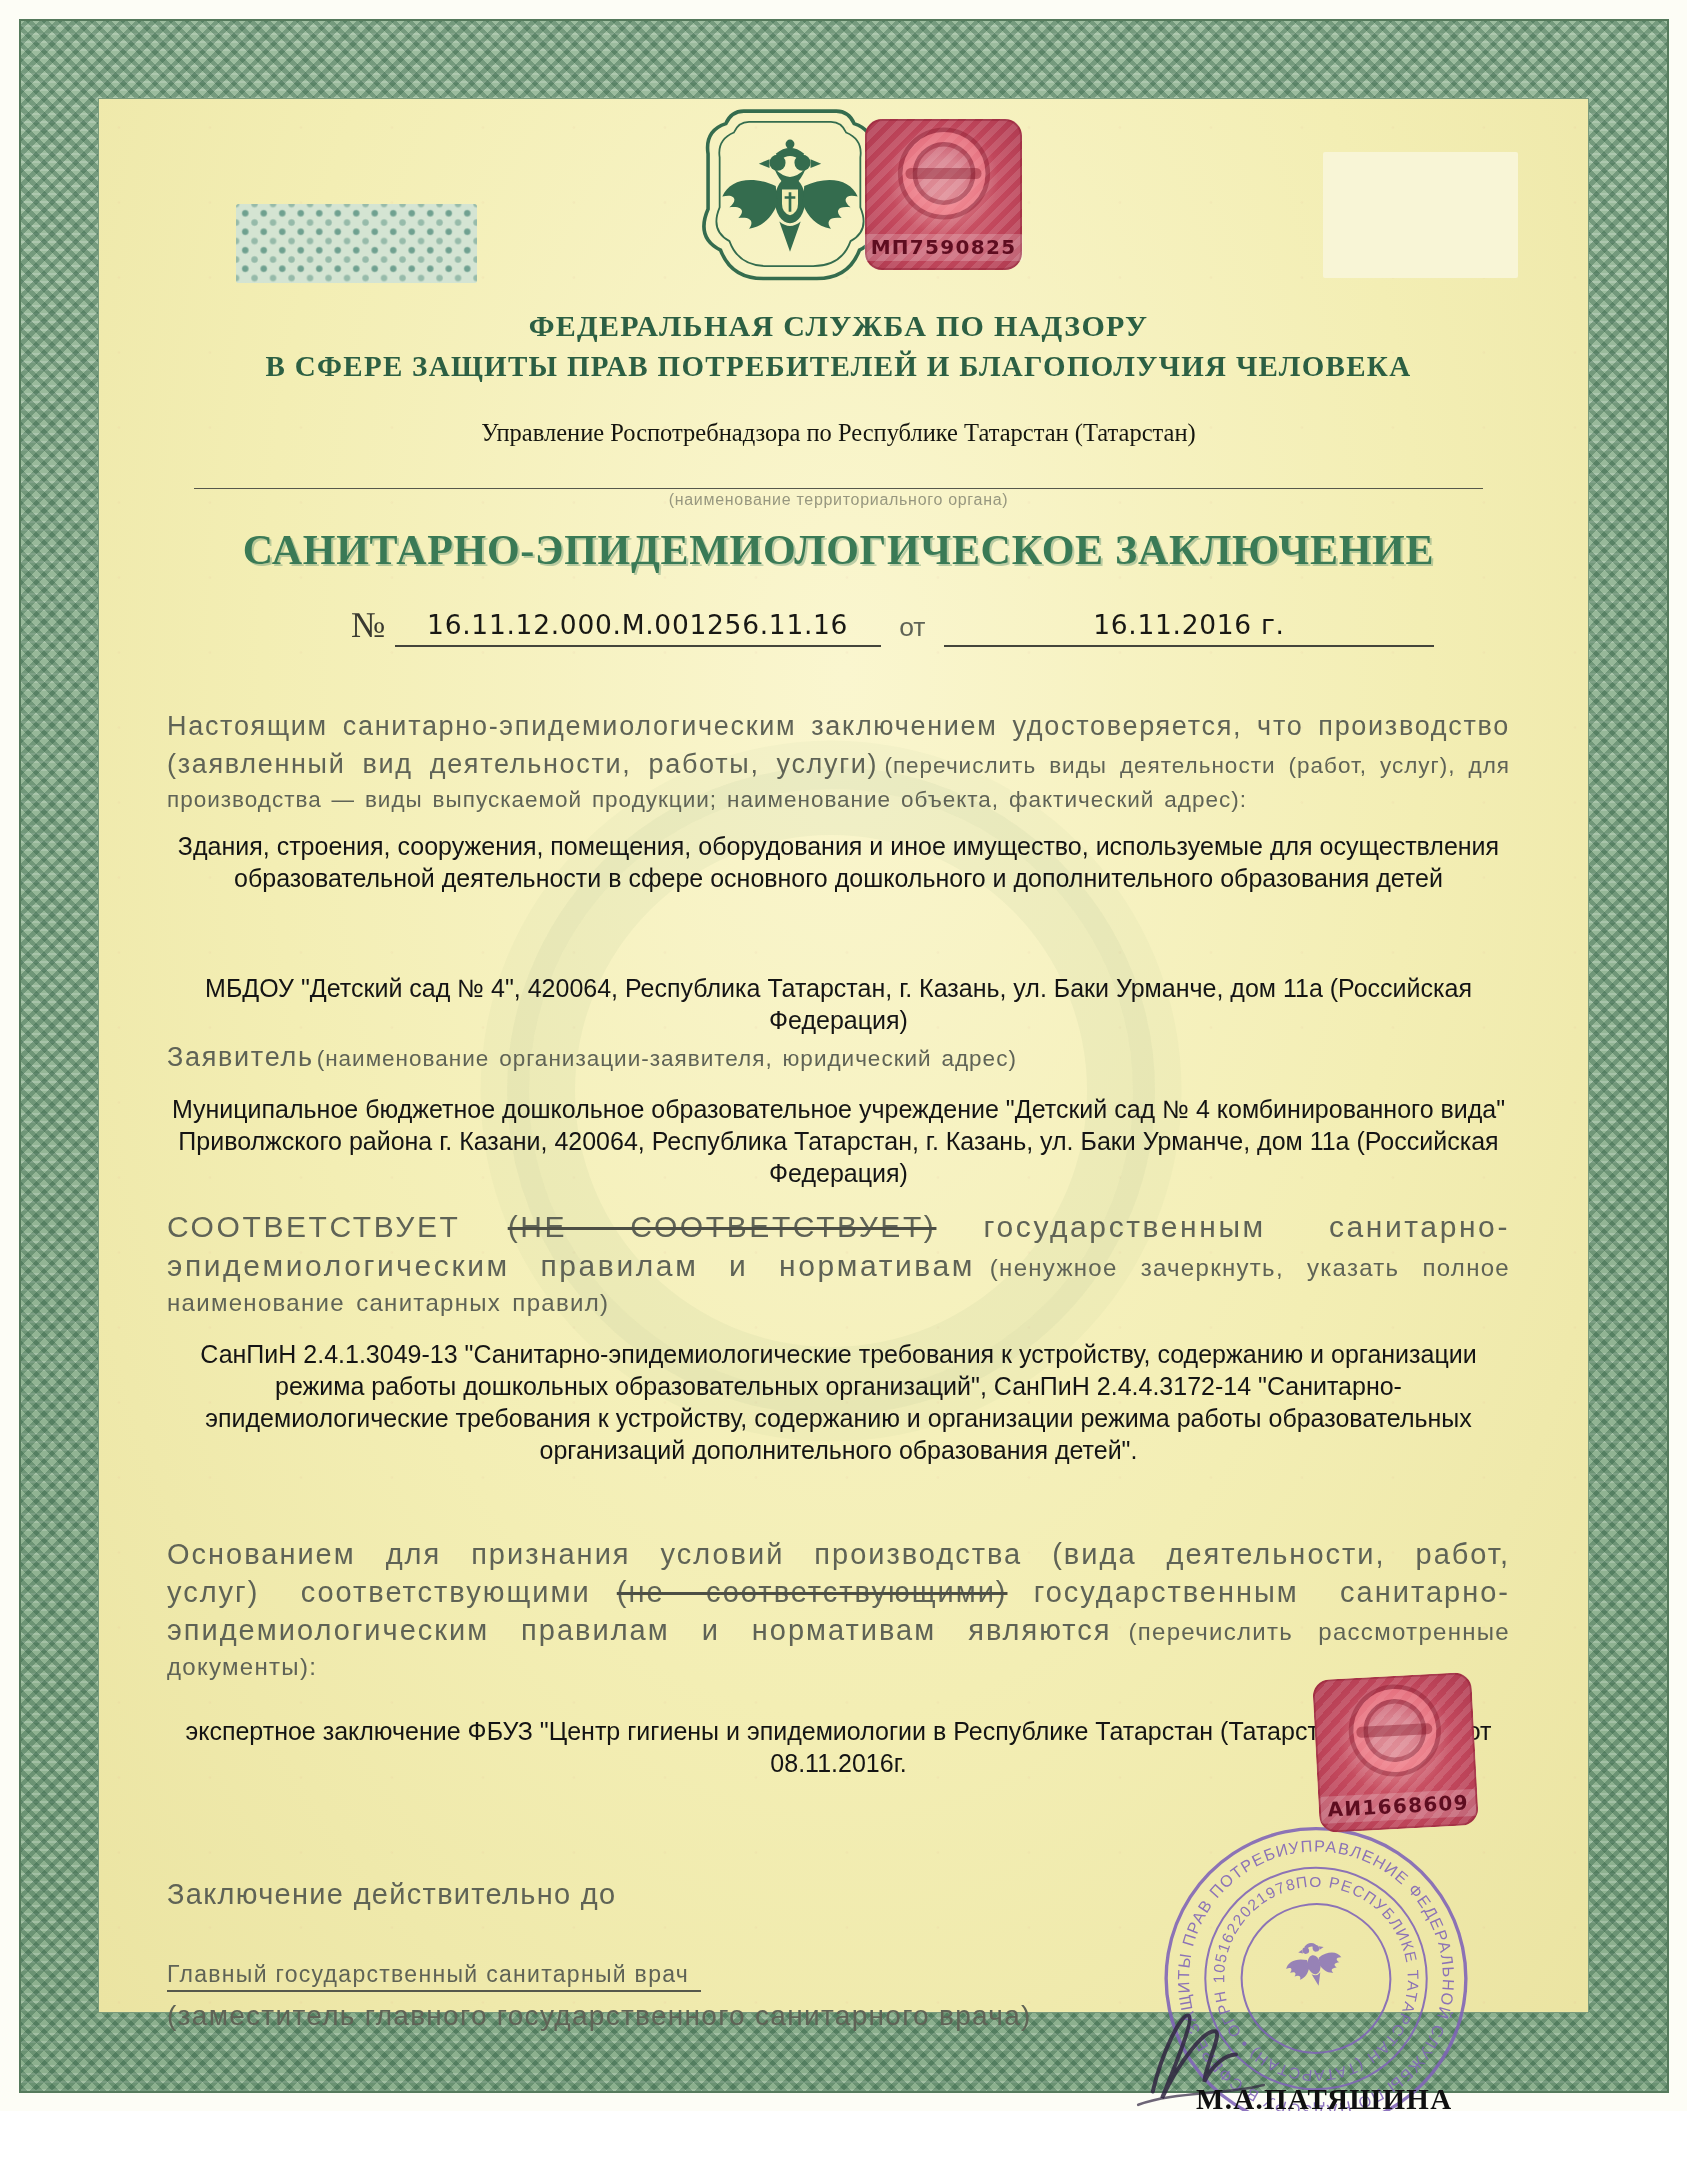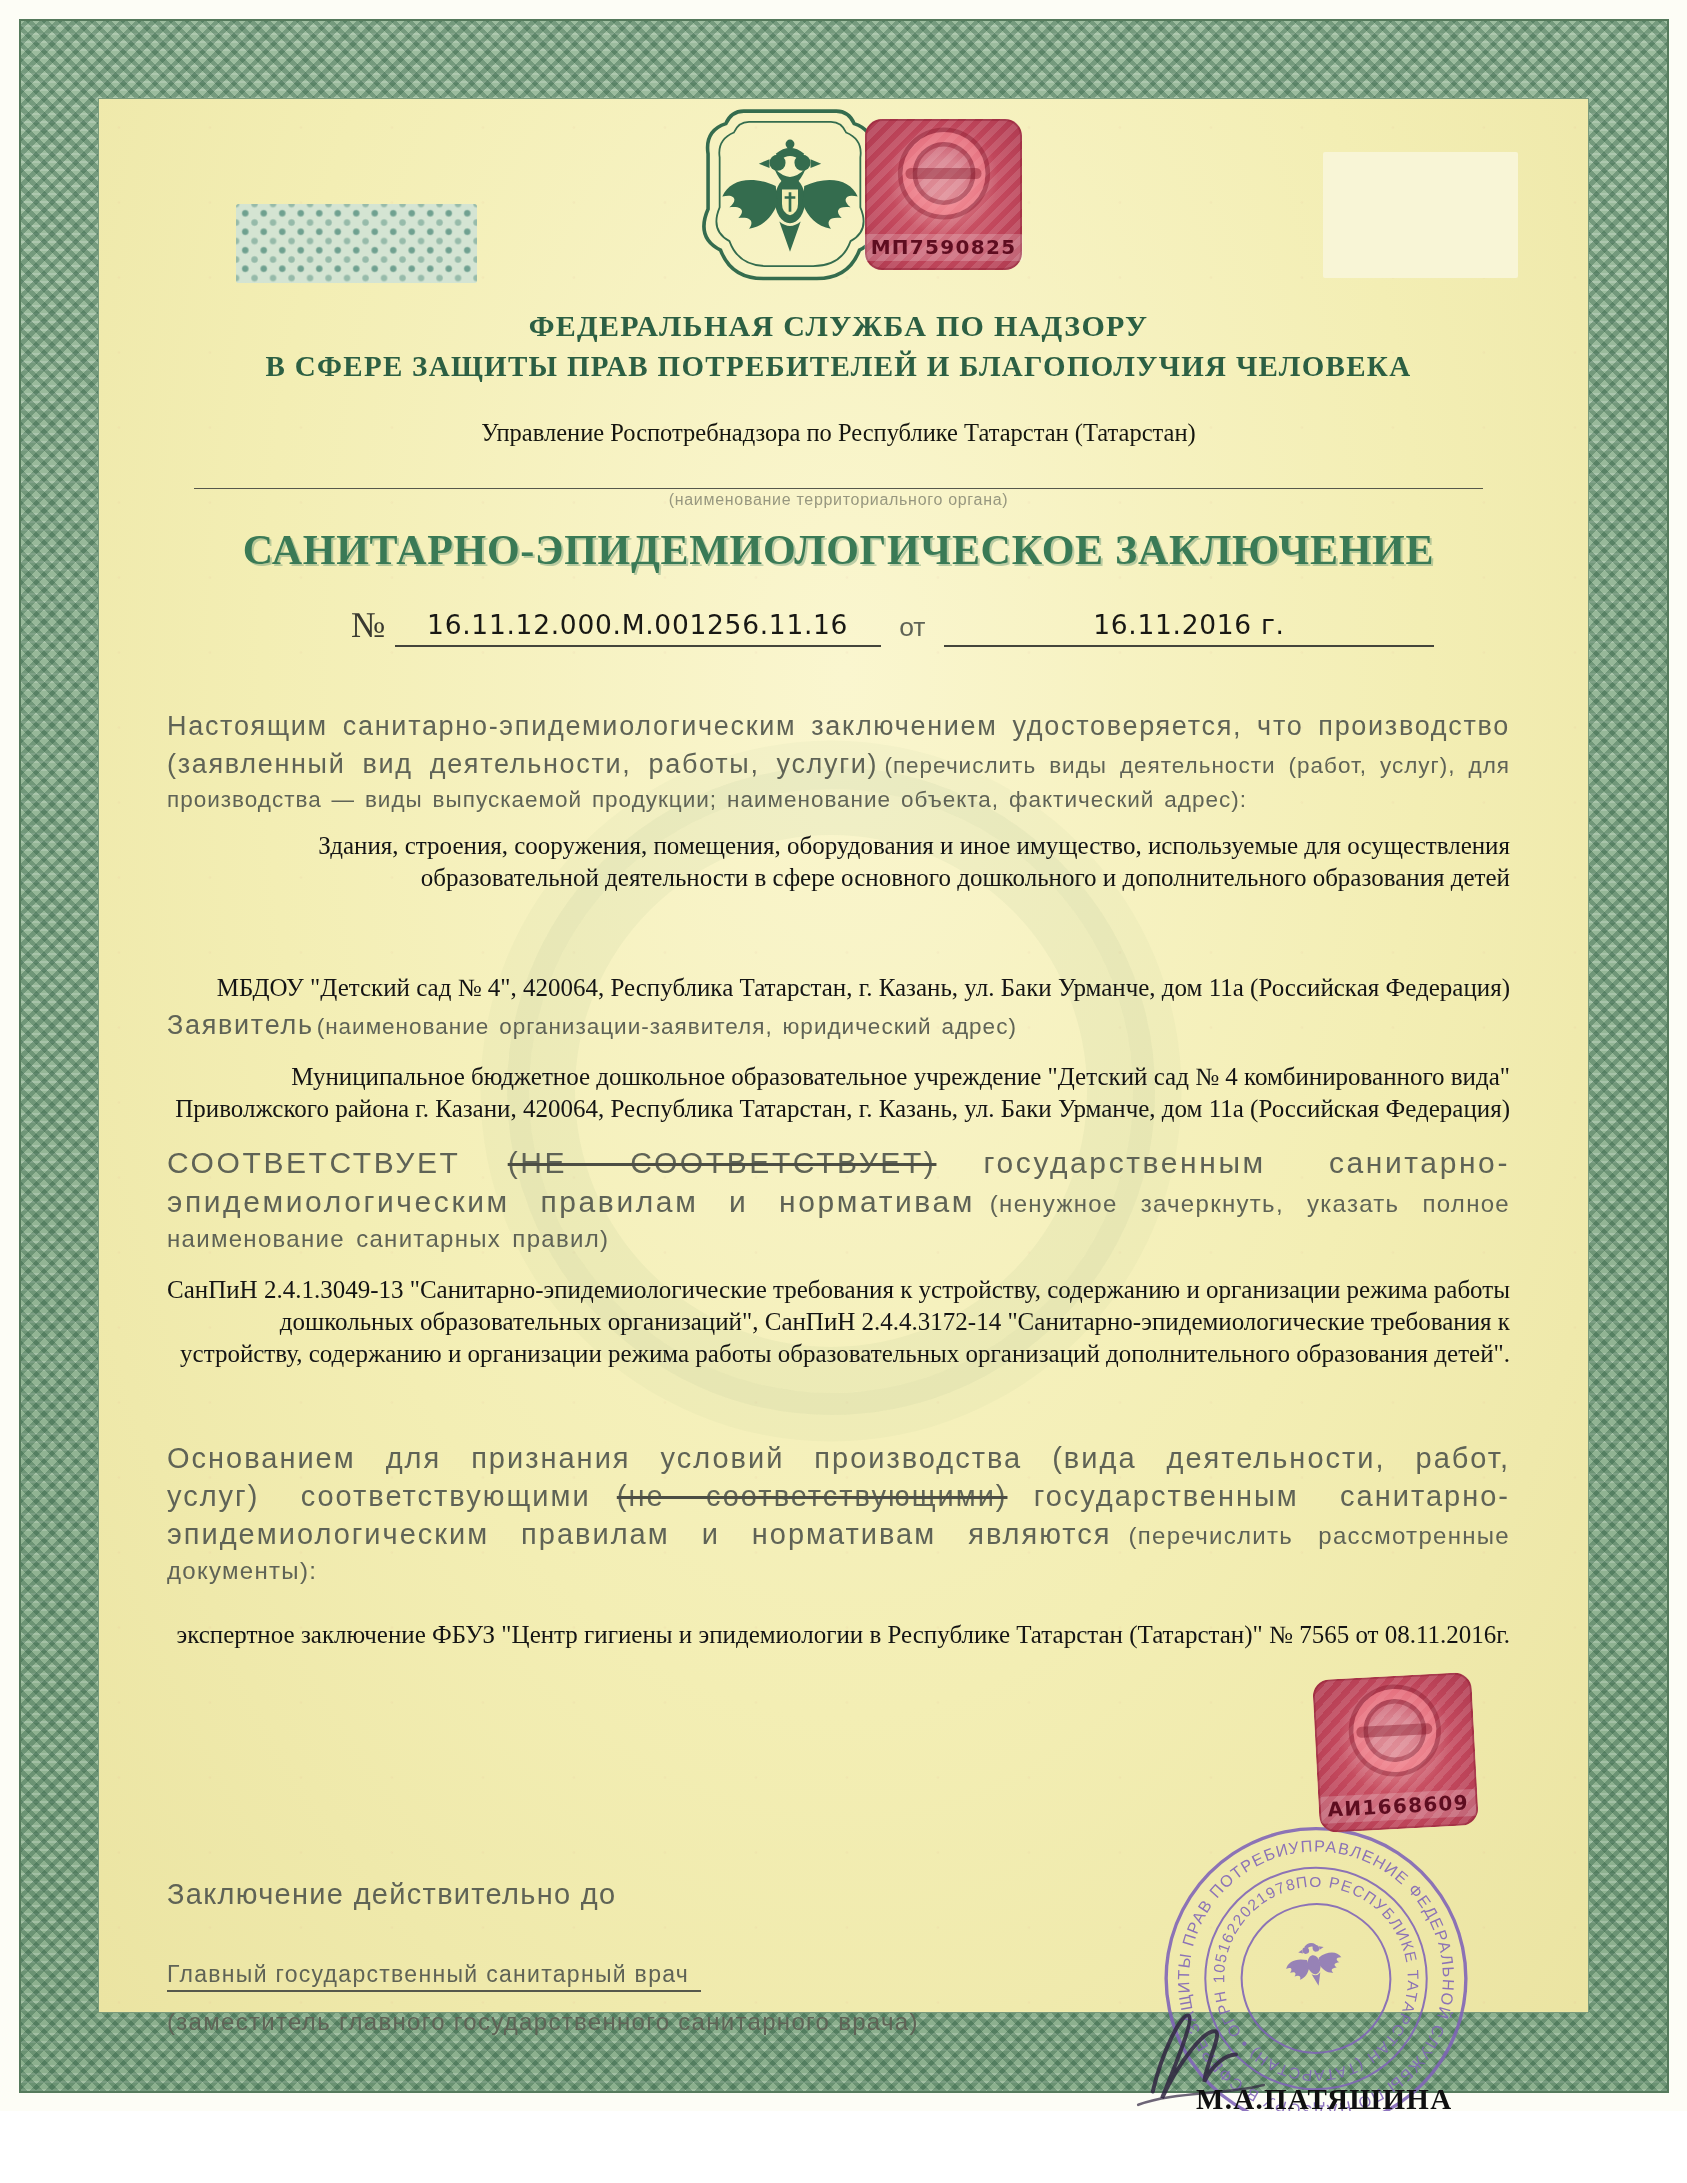--- a/index.html
+++ b/index.html
@@ -103,39 +103,39 @@
   .num-sign{ font-size:36px;color:#3a3a30;padding:0 9.3px 1.3px 0; }
   .num-cell{ width:486px;border-bottom:2px solid #44453b;text-align:center;padding-bottom:5.3px;
     font-family:"DejaVu Sans",sans-serif;font-size:26.5px;color:#181814;letter-spacing:0.7px; }
   .ot-word{ font-family:"Liberation Sans",sans-serif;font-size:26.5px;color:var(--label-gray,#5f6356);padding:0 18.5px 4px 18.5px; }
   .date-cell{ width:490px;border-bottom:2px solid #44453b;text-align:center;padding-bottom:5.3px;
     font-family:"DejaVu Sans",sans-serif;font-size:26.5px;color:#181814;letter-spacing:0.7px; }
   .form-text{ margin:0;text-align:justify;font-family:"Liberation Sans",sans-serif;color:var(--label-gray,#5f6356); }
   .ft-main{ font-size:27px;letter-spacing:1.7px;word-spacing:4.6px;line-height:1.38; }
   .ft-note{ font-size:22.5px;letter-spacing:1px;word-spacing:2.6px;line-height:1.5; }
   .statement-intro{ margin-top:61px; }
-  .fill-text{ margin:0;font-family:Liberation Serif, serif;font-size:25px;line-height:1.28;color:#141414;text-align:right; }
+  .fill-text{ margin:0;font-family:Liberation Sans, sans-serif;font-size:25px;line-height:1.28;color:#141414;text-align:center; }
   .activity-value{ margin-top:13.2px; }
   .object-value{ margin-top:78px; }
   .applicant-label{ margin-top:2.6px; }
   .applicant-value{ margin-top:17px; }
   .conf-text{ margin:18px 0 0 0;text-align:justify;font-family:"Liberation Sans",sans-serif;color:var(--label-gray,#5f6356); }
   .conf-main{ font-size:30px;letter-spacing:2.6px;word-spacing:8px;line-height:1.32; }
   .conf-struck{ text-decoration:line-through;text-decoration-thickness:2.6px;text-decoration-color:#4c4e44; }
   .conf-note{ font-size:24px;letter-spacing:1.3px;word-spacing:3.3px;line-height:1.45; }
   .rules-value{ margin-top:17px; }
   .basis-text{ margin:69px 0 0 0; }
   .basis-text .conf-main{ font-size:29px;letter-spacing:2px; }
   .documents-value{ margin-top:30px; }
   
   .footer{ position:absolute;left:68px;right:78px;top:1764px;font-family:"Liberation Sans",sans-serif;color:var(--label-gray,#5f6356); }
   .valid-until{ font-size:29px;letter-spacing:1.3px;margin-top:14.6px; }
   .chief-line1{ display:inline-block;font-size:23px;letter-spacing:1.3px;margin-top:50px;
     border-bottom:2px solid #56584c;padding:0 12px 2.6px 0; }
-  .chief-line2{ font-size:24px;letter-spacing:1.3px;margin-top:16px; }
+  .chief-line2{ font-size:28px;letter-spacing:1.3px;margin-top:8px; }
   .signature{ position:absolute;left:1125px;top:1991px;width:152px;height:139px; }
   .signatory-name{
     position:absolute;left:1196px;top:2083px;
     font-family:"Liberation Serif",serif;font-size:29px;font-weight:600;letter-spacing:1.3px;color:#101010;
   }
   .round-stamp{ position:absolute;left:1154px;top:1813px;width:324px;height:331px;opacity:.88;transform:rotate(-12deg); }
 </style>
 </head>
 <body>
 

